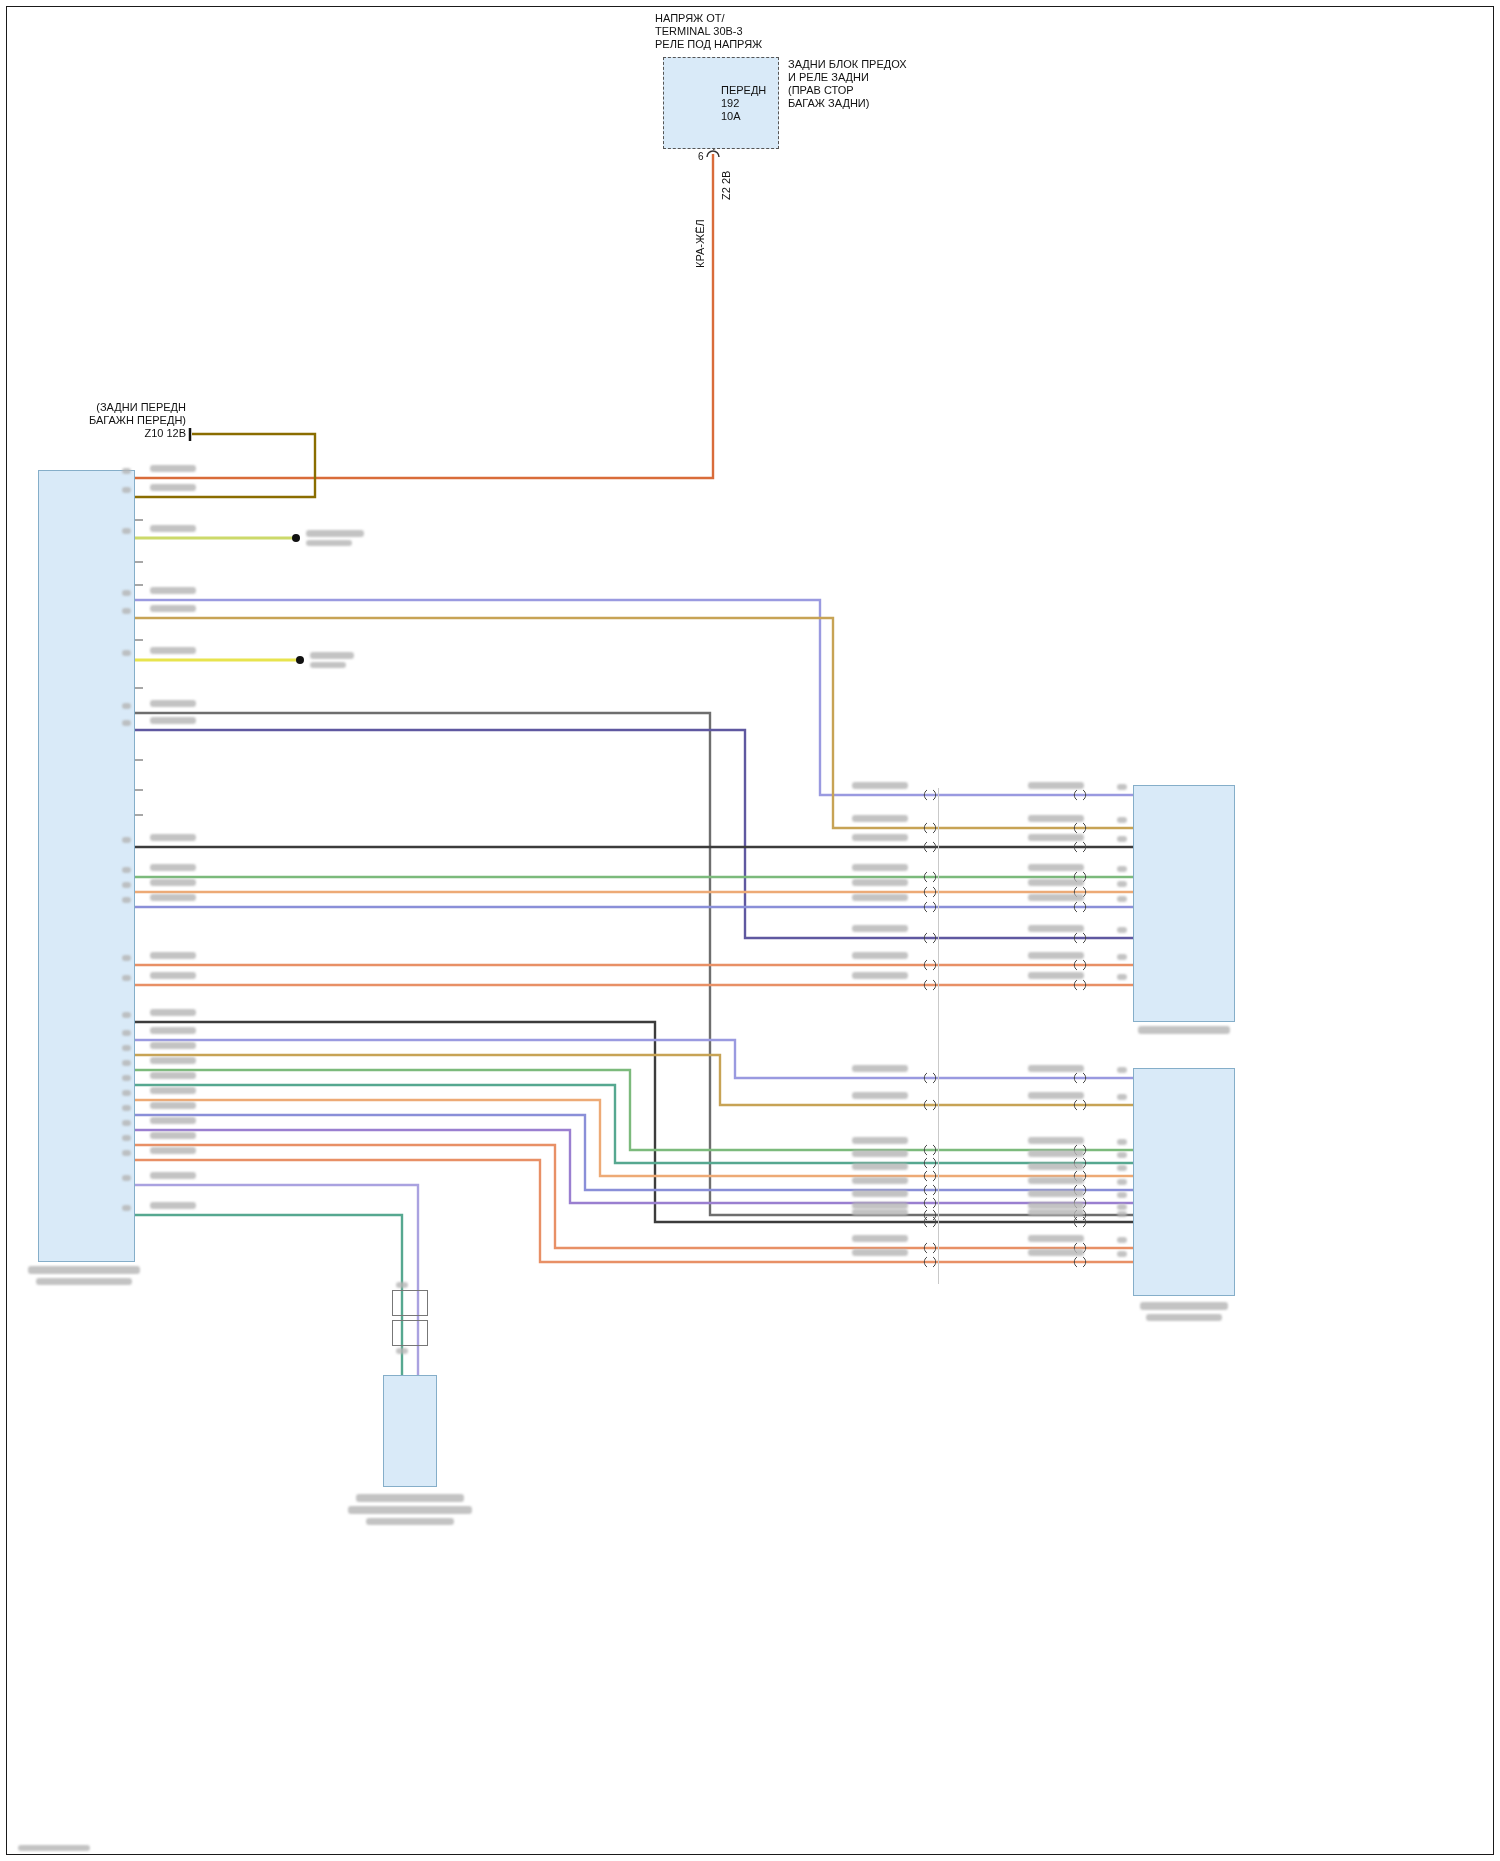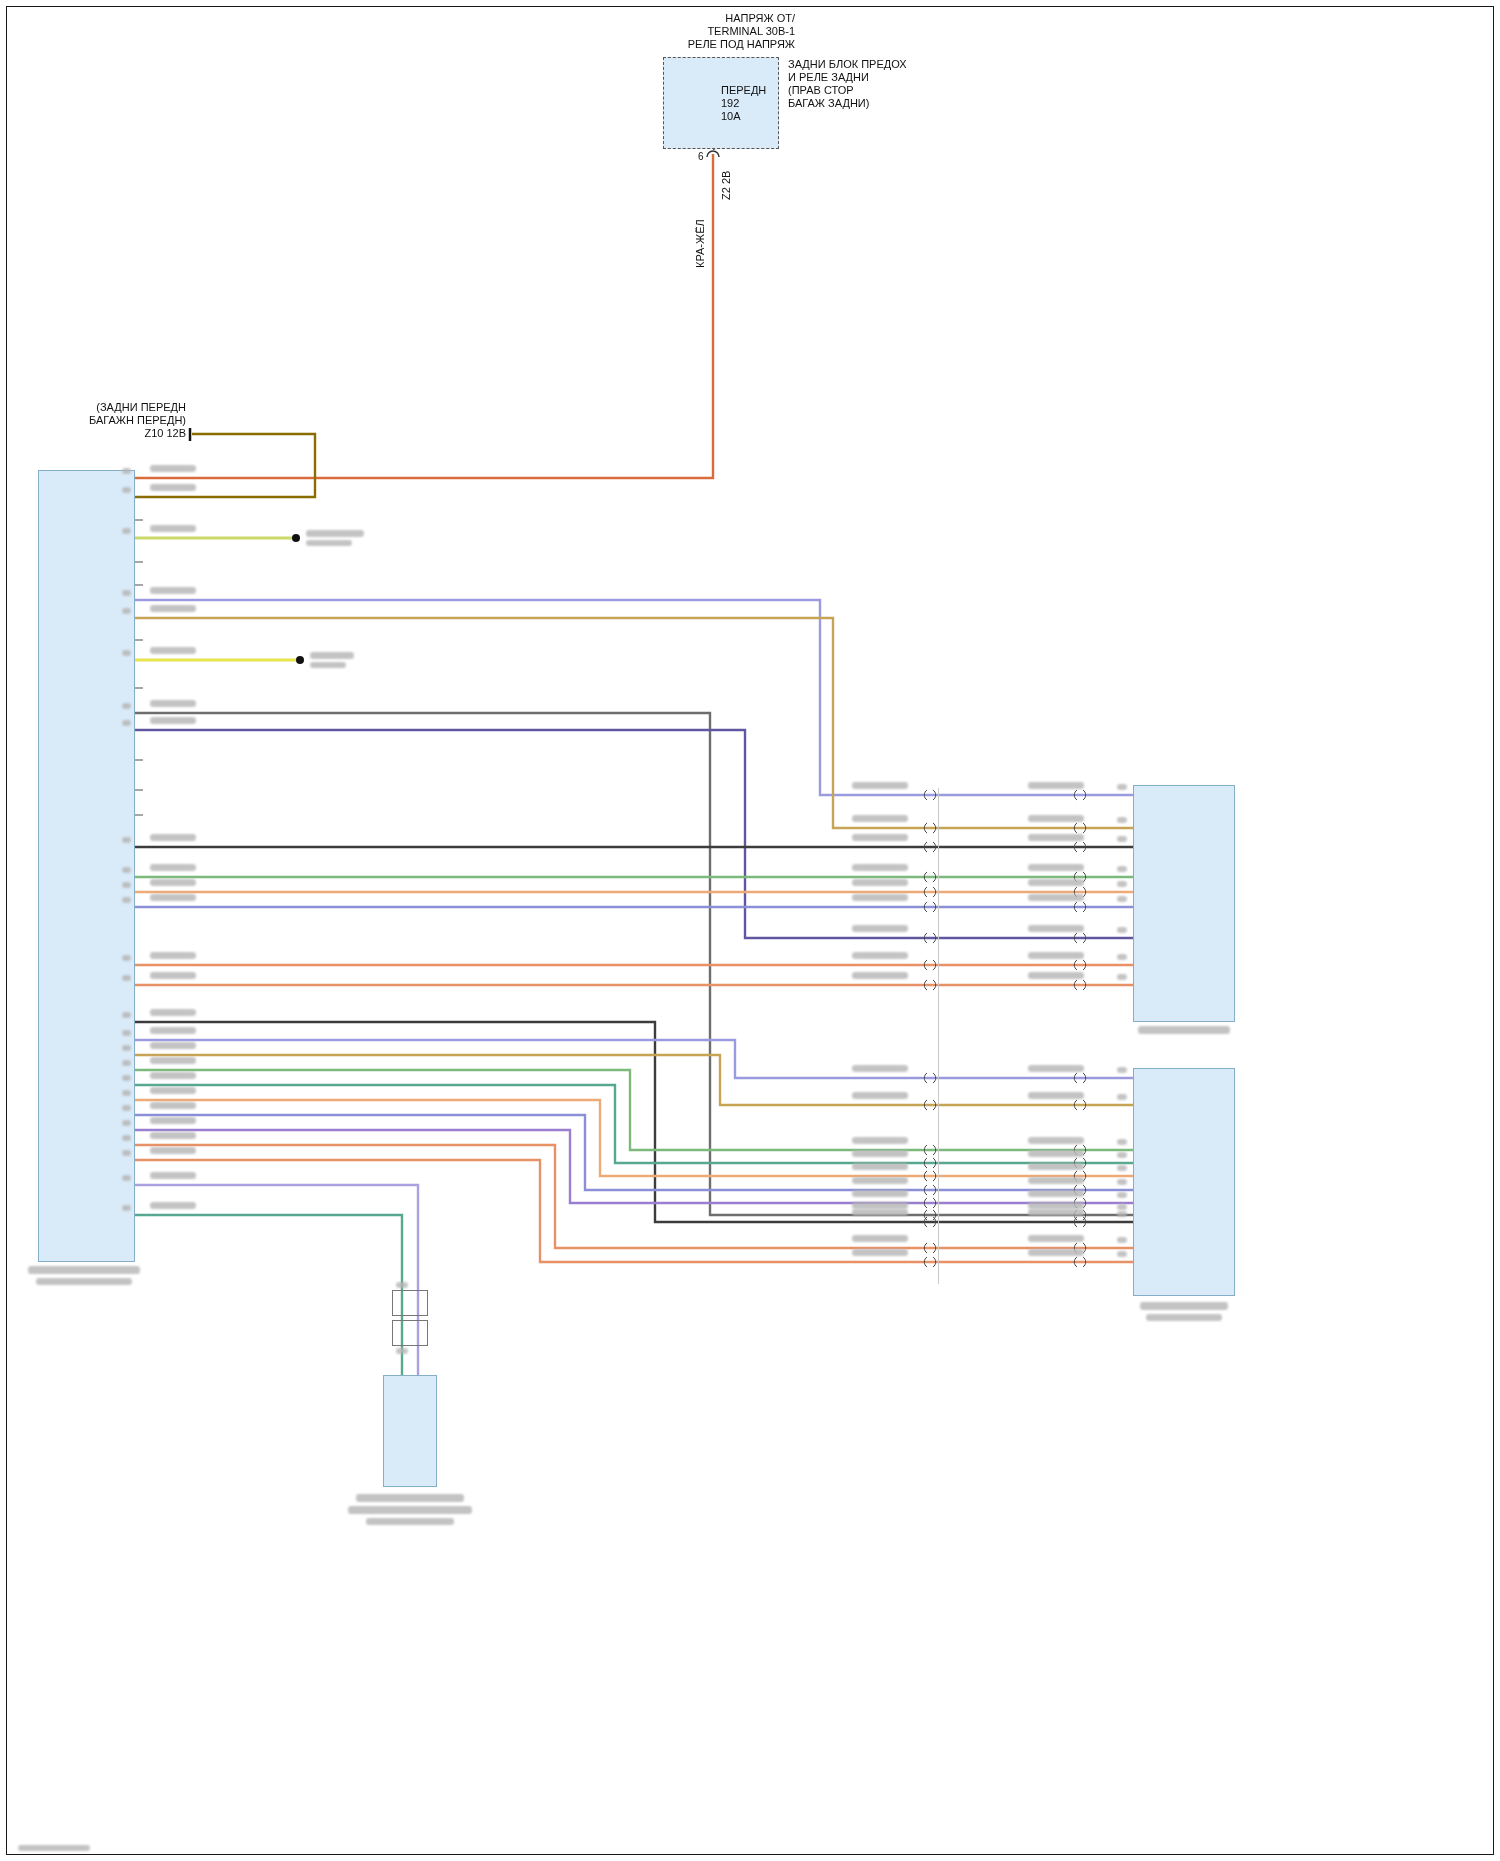--- a/index.html
+++ b/index.html
@@ -1,20 +1,20 @@
 <!DOCTYPE html>
 <html><head>
 <meta charset="utf-8">
 <style>
   html,body{margin:0;padding:0;background:#fff;}
   .page{position:relative;width:1500px;height:1861px;background:#ffffff;
         font-family:"Liberation Sans",sans-serif;color:#111;overflow:hidden;}
   .frame{position:absolute;inset:6px;border:1.5px solid #1a1a1a;pointer-events:none;}
   .lbl{position:absolute;font-size:11px;line-height:13px;}
-  .center{text-align:right;}
+  .center{text-align:left;}
   .right{text-align:right;}
   .vtext{position:absolute;white-space:nowrap;font-size:11px;
          transform:rotate(-90deg);transform-origin:left top;}
   .block{position:absolute;background:#d9eaf8;border:1.5px solid #85aec9;box-sizing:border-box;}
   .fusebox{position:absolute;left:663px;top:57px;width:116px;height:92px;
            background:#d9eaf8;border:1.5px dashed #555;box-sizing:border-box;}
   .connbox{position:absolute;border:1.2px solid #777;background:transparent;box-sizing:border-box;}
   #diagram-layer{position:absolute;inset:0;filter:blur(0.55px);}
   #wiring{position:absolute;left:0;top:0;}
   .smudge{position:absolute;background:#b5b5b5;border-radius:3px;filter:blur(1px);opacity:.8;}
@@ -287,21 +287,21 @@
         <div class="smudge" style="left: 1117px; top: 1251px; width: 10px; height: 6px;"></div>
         <div class="smudge" style="left: 150px; top: 1172px; width: 46px; height: 7px;"></div>
         <div class="smudge" style="left: 122px; top: 1175px; width: 9px; height: 6px;"></div>
         <div class="smudge" style="left: 150px; top: 1202px; width: 46px; height: 7px;"></div>
         <div class="smudge" style="left: 122px; top: 1205px; width: 9px; height: 6px;"></div>
       </div>
   </div>
 
   <div class="lbl center" style="left:655px;top:12px;width:140px;">
     <div>НАПРЯЖ ОТ/</div>
-    <div>TERMINAL 30В-1</div>
+    <div>TERMINAL 30В-3</div>
     <div>РЕЛЕ ПОД НАПРЯЖ</div>
   </div>
 
   <div class="fusebox"></div>
 
   <div class="lbl" style="left:788px;top:58px;width:150px;">
     <div>ЗАДНИ БЛОК ПРЕДОХ</div>
     <div>И РЕЛЕ ЗАДНИ</div>
     <div>(ПРАВ СТОР</div>
     <div>БАГАЖ ЗАДНИ)</div>

